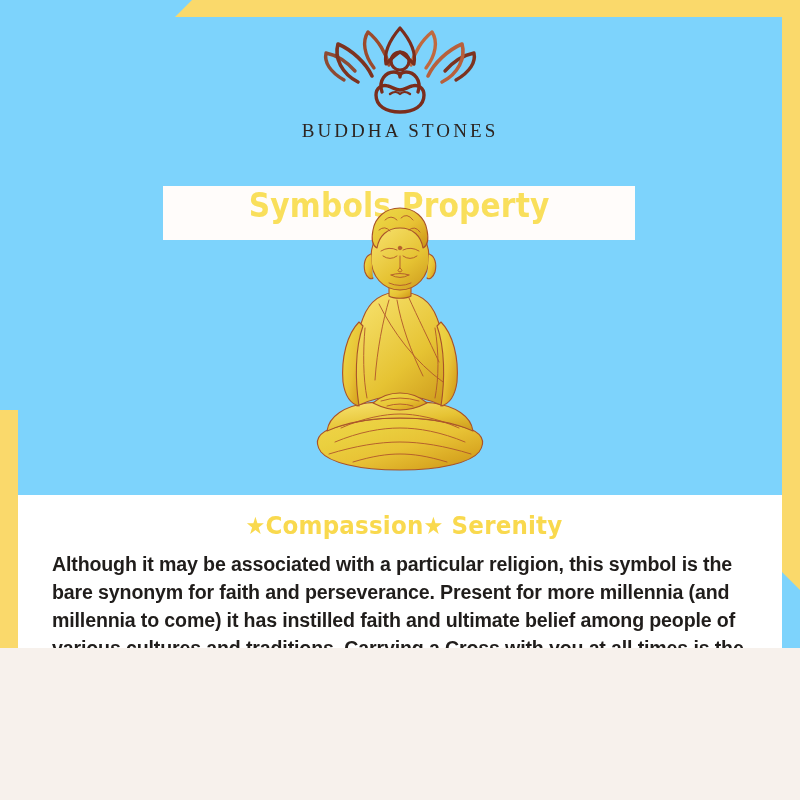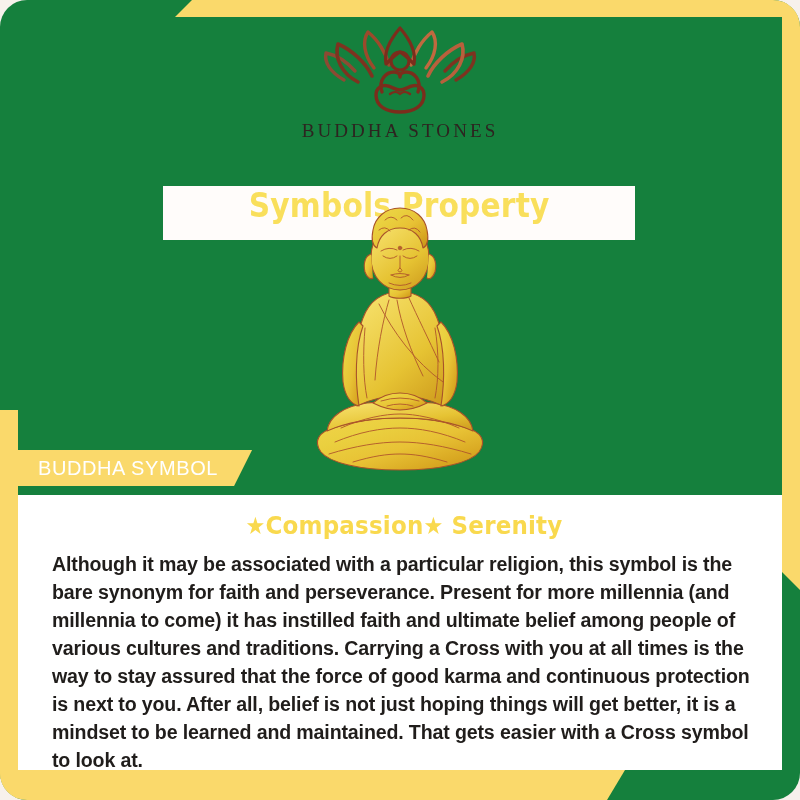--- a/index.html
+++ b/index.html
@@ -14,24 +14,23 @@
   body {
     font-family: "Liberation Sans", sans-serif;
     background: #f7f1ec;
     position: relative;
   }
 
   #poster {
     position: absolute;
     inset: 0;
     width: 800px;
-    height: 800px;
-    background: #15803d;
+    height: 648px;
+    background: #7dd3fc;
     overflow: hidden;
-    border-radius: 27px;
   }
 
   
   .bar-top {
     position: absolute;
     top: 0; left: 175px;
     width: 625px; height: 17px;
     background: var(--accent, #fad96b);
     clip-path: polygon(17px 0, 100% 0, 100% 100%, 0 100%);
   }
@@ -273,23 +272,20 @@
         <path d="M48 228 C70 218 92 214 107 214 C122 214 144 218 166 228"></path>
         <path d="M42 242 C66 232 88 228 107 228 C126 228 148 232 172 242"></path>
         <path d="M36 254 C62 246 86 242 107 242 C128 242 152 246 178 254"></path>
         <path d="M60 262 C80 256 94 254 107 254 C120 254 134 256 154 262"></path>
 
         <path d="M88 201 q19 -6 38 0 M94 206 q13 -4 26 0"></path>
       </g>
     </svg>
   </div>
 
-  <div class="tag">
-    <span class="tag-label">BUDDHA SYMBOL</span>
-  </div>
 
   <div class="panel">
     <div class="subtitle">
       <span class="star">★</span><span>Compassion</span><span class="star">★</span> <span>Serenity</span>
     </div>
     <p class="body-copy">Although it may be associated with a particular religion, this symbol is the bare synonym for faith and perseverance. Present for more millennia (and millennia to come) it has instilled faith and ultimate belief among people of various cultures and traditions. Carrying a Cross with you at all times is the way to stay assured that the force of good karma and continuous protection is next to you. After all, belief is not just hoping things will get better, it is a mindset to be learned and maintained. That gets easier with a Cross symbol to look at.</p>
   </div>
 
 </div>
 

